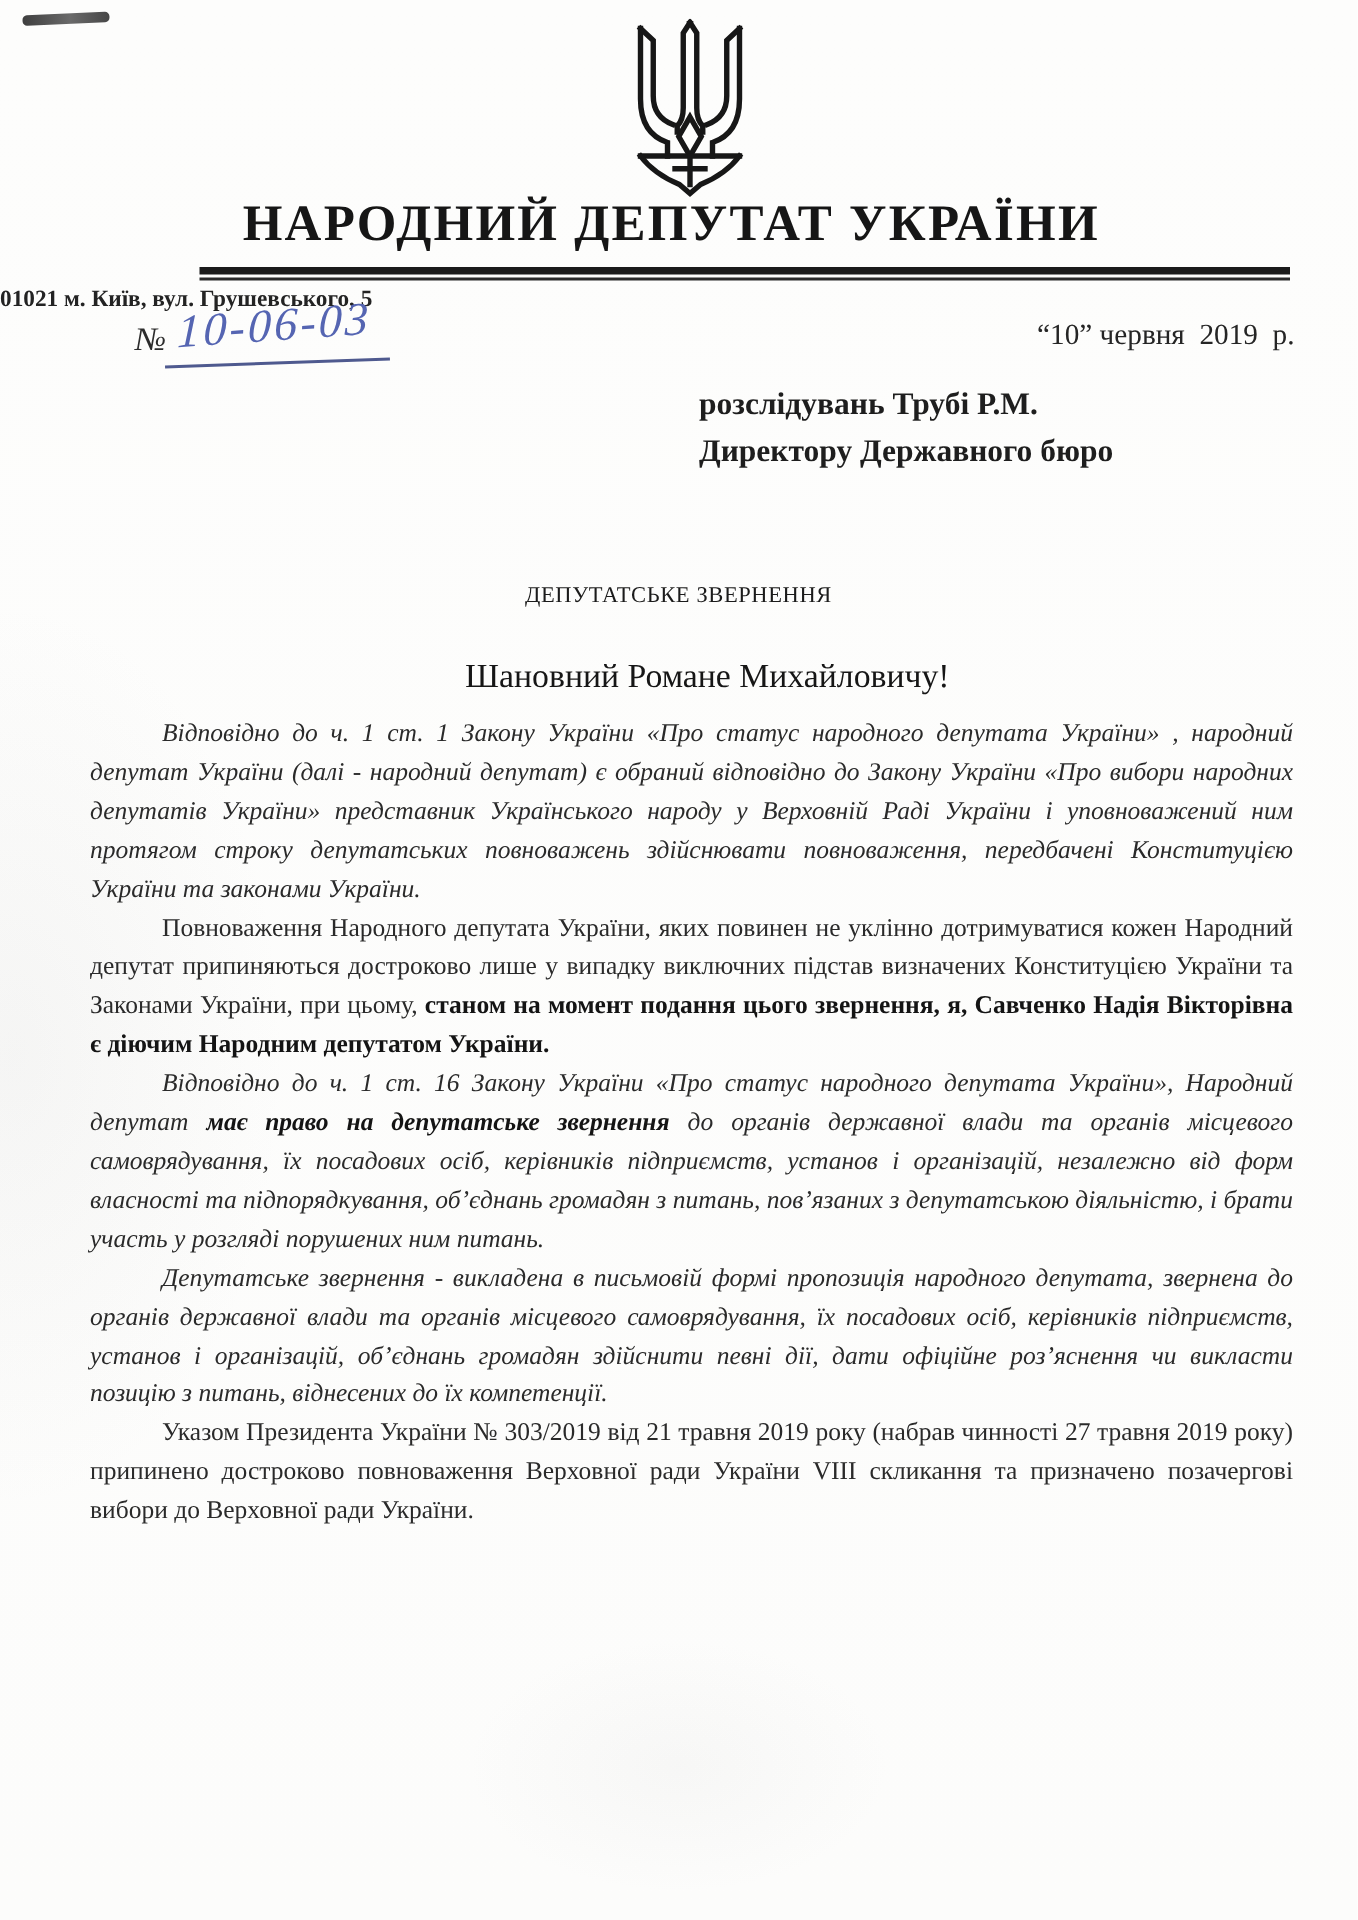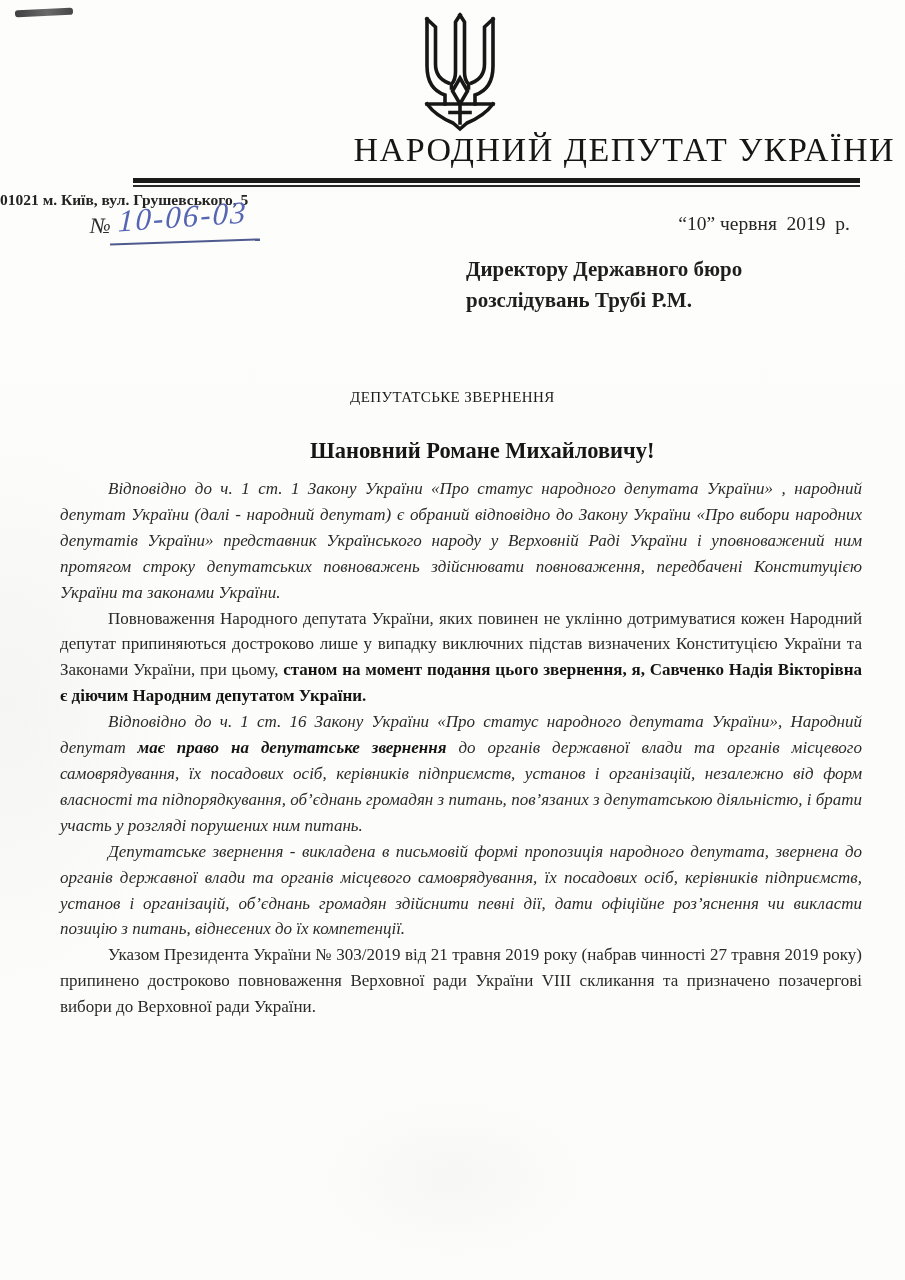--- a/index.html
+++ b/index.html
@@ -34,22 +34,22 @@
   .emblem {
     position: absolute;
     left: 415px; top: 12px;
     width: 90px; height: 120px;
   }
   .emblem svg { width: 100%; height: 100%; }
 
   .letterhead-title {
     position: absolute;
     left: 0; right: 10px; top: 131px;
-    text-align: right;
-    font-weight: normal;
+    text-align: center;
+    font-weight: bold;
     font-size: 34px;
     letter-spacing: 1.5px;
     color: #161616;
     white-space: nowrap;
   }
 
   .rule {
     position: absolute;
     left: 133px; right: 45px; top: 178px;
   }
@@ -86,21 +86,21 @@
   }
   .doc-number .underline {
     position: absolute; left: 20px; top: 36px;
     width: 150px; height: 2px;
     background: #4f5a8f;
     transform: rotate(-2deg);
   }
 
   .doc-date {
     position: absolute;
-    right: 55px; top: 213px;
+    right: 42px; top: 213px;
     font-size: 19.5px;
     color: #252525;
     white-space: pre;
   }
 
   .recipient {
     position: absolute;
     left: 466px; top: 254px;
     font-size: 21px;
     line-height: 31px;
@@ -113,21 +113,21 @@
     left: 350px; top: 389px;
     font-weight: normal;
     font-size: 15px;
     letter-spacing: 0.4px;
     color: #1b1b1b;
   }
 
   .salutation {
     position: absolute;
     left: 310px; top: 438px;
-    font-weight: bold;
+    font-weight: normal;
     font-size: 22.5px;
     color: #161616;
   }
 
   .body-text {
     position: absolute;
     left: 60px; top: 476px;
     width: 802px;
     font-size: 17px;
     line-height: 25.9px;
@@ -180,22 +180,22 @@
 
   <div class="doc-number">
     <span class="no-sign">№</span>
     <span class="hand">10-06-03</span>
     <span class="underline"></span>
   </div>
 
   <div class="doc-date">“10” червня  2019  р.</div>
 
   <div class="recipient">
+    <div class="b">розслідувань Трубі Р.М.</div>
     <div class="b">Директору Державного бюро</div>
-    <div class="b">розслідувань Трубі Р.М.</div>
   </div>
 
   <div class="subject">ДЕПУТАТСЬКЕ ЗВЕРНЕННЯ</div>
 
   <div class="salutation">Шановний Романе Михайловичу!</div>
 
   <div class="body-text">
     <p data-style="italic"><span>Відповідно до ч. 1 ст. 1 Закону України «Про статус народного депутата України» , народний депутат України (далі - народний депутат) є обраний відповідно до Закону України «Про вибори народних депутатів України» представник Українського народу у Верховній Раді України і уповноважений ним протягом строку депутатських повноважень здійснювати повноваження, передбачені Конституцією України та законами України.</span></p>
     <p data-style="normal"><span>Повноваження Народного депутата України, яких повинен не уклінно дотримуватися кожен Народний депутат припиняються достроково лише у випадку виключних підстав визначених Конституцією України та Законами України, при цьому, </span><span class="run-bold">станом на момент подання цього звернення, я, Савченко Надія Вікторівна є діючим Народним депутатом України.</span></p>
     <p data-style="italic"><span>Відповідно до ч. 1 ст. 16 Закону України «Про статус народного депутата України», Народний депутат </span><span class="run-bold">має право на депутатське звернення</span><span> до органів державної влади та органів місцевого самоврядування, їх посадових осіб, керівників підприємств, установ і організацій, незалежно від форм власності та підпорядкування, об’єднань громадян з питань, пов’язаних з депутатською діяльністю, і брати участь у розгляді порушених ним питань.</span></p>

